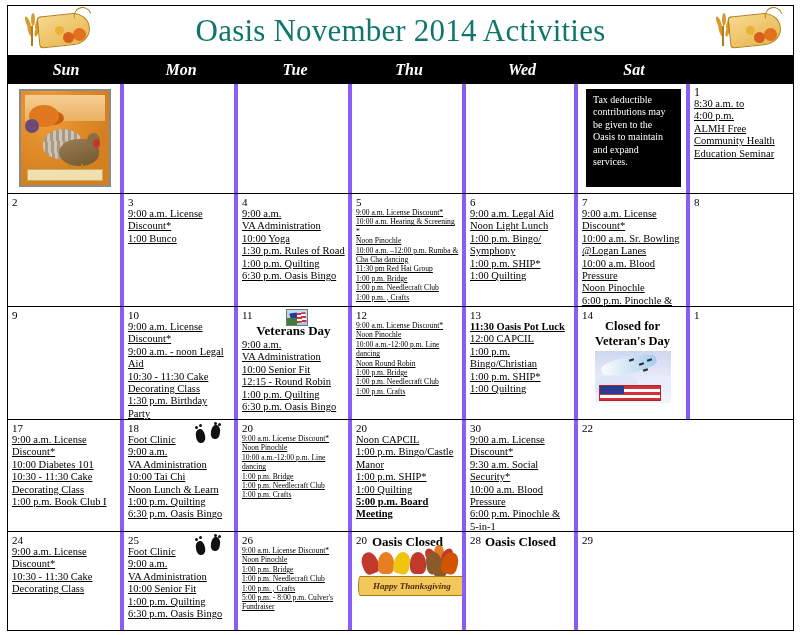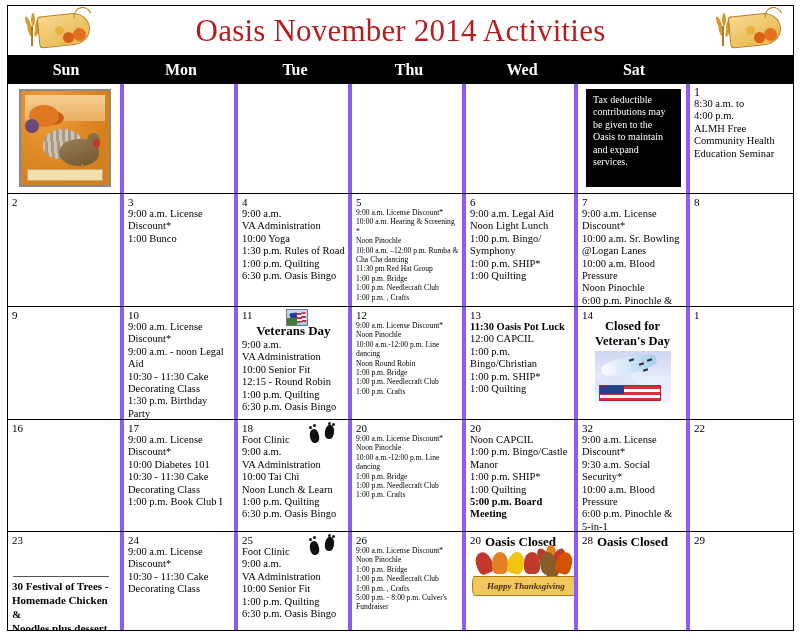--- a/index.html
+++ b/index.html
@@ -24,21 +24,21 @@
     border: 1px solid #000;
     border-bottom: none;
     display: flex;
     align-items: center;
     justify-content: center;
     background: #fff;
   }
   .title-text {
     font-size: 31px;
     letter-spacing: .2px;
-    color: #b91c1c;
+    color: #0f766e;
     white-space: nowrap;
     font-family: "Liberation Serif", "DejaVu Serif", serif;
   }
   .corn {
     position: absolute;
     top: 2px;
     width: 74px; height: 46px;
   }
   .corn.left { left: 10px; }
   .corn.right { right: 10px; }
@@ -51,20 +51,21 @@
     color: #fff;
     height: 29px;
     border-left: 1px solid #000;
     border-right: 1px solid #000;
   }
   .dayhead div {
     display: flex; align-items: center; justify-content: center;
     font-size: 16px;
     font-weight: bold;
     font-family: "Liberation Serif", "DejaVu Serif", serif;
+    font-style: italic;
   }
 
   
   .weeks { border: 1px solid #000; border-top: none; }
   .week {
     display: grid;
     grid-template-columns: 116px 114px 114px 114px 112px 112px 105px;
     border-bottom: 1px solid #000;
   }
   .week:last-child { border-bottom: none; }
@@ -89,20 +90,21 @@
     font-family: "Liberation Serif", "DejaVu Serif", serif;
   }
   .daynum.big { font-size: 12px; }
 
   .ev {
     font-size: 10.5px;
     line-height: 12.4px;
     color: #000;
     white-space: pre-line;
     font-family: "Liberation Serif", "DejaVu Serif", serif;
+    text-decoration: underline;
   }
   .ev.small {
     font-size: 7.6px;
     line-height: 9.4px;
   }
   .ev.bold { font-weight: bold; }
 
   .holiday {
     text-align: center;
     font-weight: bold;
@@ -527,24 +529,20 @@
         </div>
       </div>
       <div class="cell">
         <div class="daynum">1</div>
         <div class="ev"></div>
       </div>
     </div>
 
     <div class="week w4">
       <div class="cell">
-        <div class="daynum">16</div>
-        <div class="ev"></div>
-      </div>
-      <div class="cell">
         <div class="daynum">17</div>
         <div class="ev">9:00 a.m. License
   Discount*
 10:00 Diabetes 101
 10:30  - 11:30 Cake
 Decorating Class
 1:00 p.m. Book Club I</div>
       </div>
       <div class="cell">
         <div class="daynum">18</div>
@@ -576,43 +574,36 @@
       <div class="cell">
         <div class="daynum">20</div>
         <div class="ev">Noon CAPCIL
 1:00 p.m. Bingo/Castle
 Manor
 1:00 p.m. SHIP*
 1:00 Quilting</div>
         <div class="ev bold">5:00 p.m.  Board Meeting</div>
       </div>
       <div class="cell">
-        <div class="daynum">32</div>
+        <div class="daynum">30</div>
         <div class="ev">9:00 a.m. License
 Discount*
 9:30 a.m. Social
 Security*
 10:00 a.m. Blood
 Pressure
 6:00 p.m. Pinochle &amp; 5-in-1</div>
       </div>
       <div class="cell">
         <div class="daynum">22</div>
         <div class="ev"></div>
       </div>
     </div>
 
     <div class="week w5">
-      <div class="cell">
-        <div class="daynum">23</div>
-        <div class="sep"></div>
-        <div class="festival" style="white-space:pre-line;">30 Festival of Trees -
-Homemade Chicken &amp;
-Noodles plus dessert</div>
-      </div>
       <div class="cell">
         <div class="daynum">24</div>
         <div class="ev">9:00 a.m. License
   Discount*
 10:30  - 11:30 Cake
 Decorating Class</div>
       </div>
       <div class="cell">
         <div class="daynum">25</div>
         <div class="feet">

